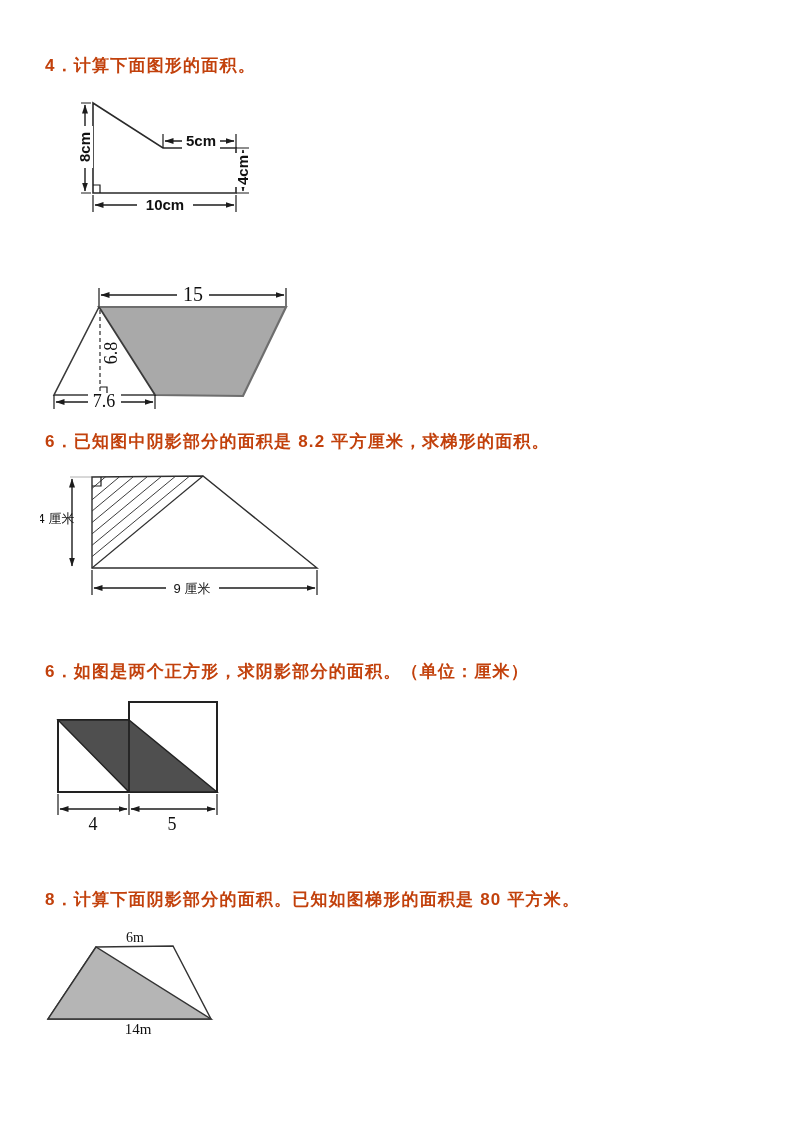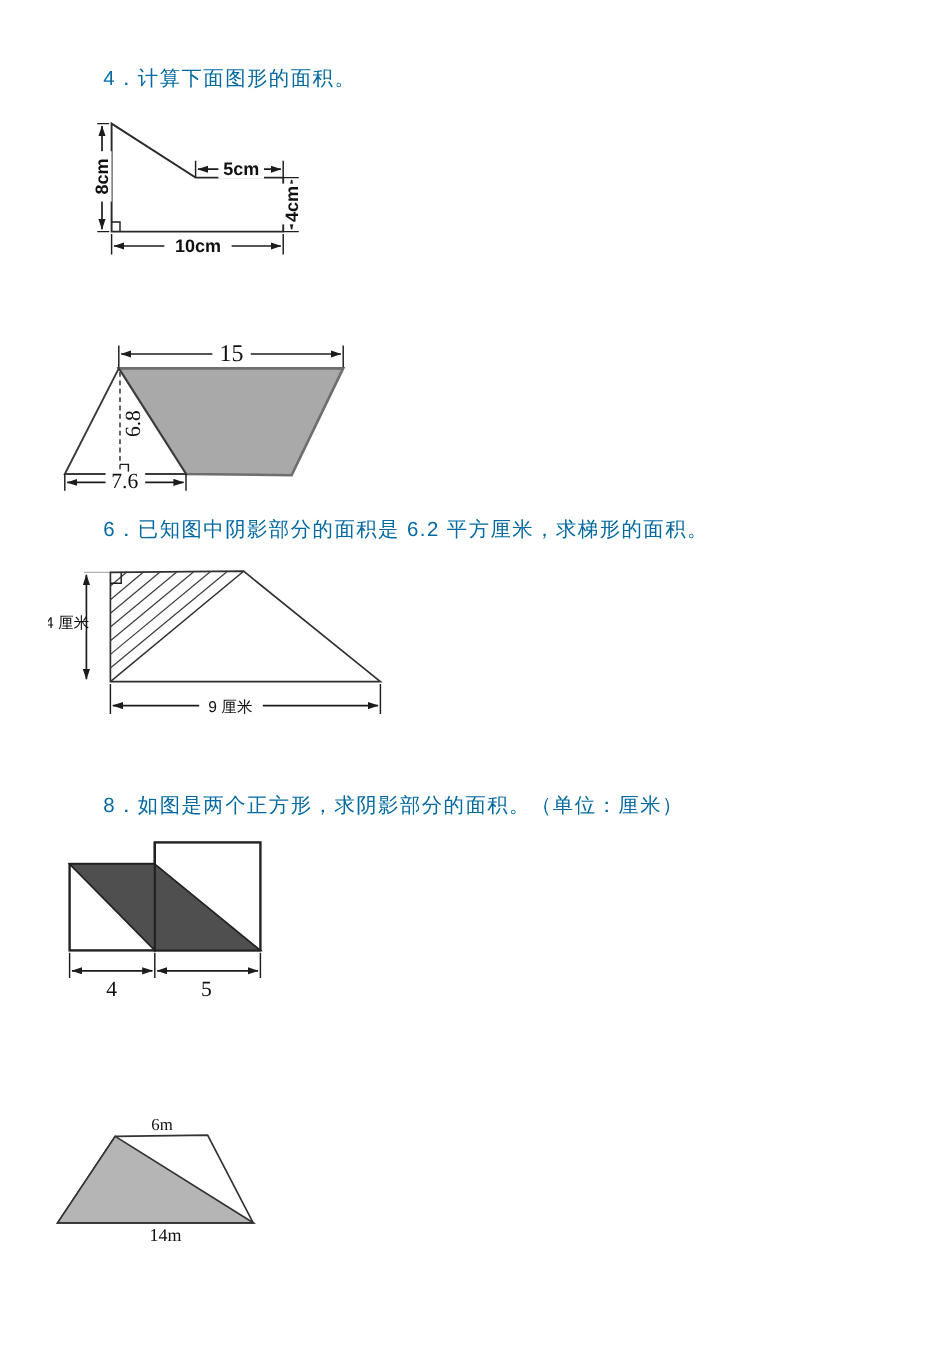--- a/index.html
+++ b/index.html
@@ -1,19 +1,19 @@
 <!DOCTYPE html>
 <html><head>
 <meta charset="utf-8">
 <style>
   html,body{margin:0;padding:0;background:#fff;}
   #page{position:relative;width:793px;height:1122px;background:#ffffff;overflow:hidden;
         font-family:"Liberation Sans",sans-serif;}
-  .q{position:absolute;left:45px;font-size:17px;font-weight:400;letter-spacing:1.2px;
-     color:#0369a1;white-space:nowrap;line-height:1.2;margin-left:41px;}
+  .q{position:absolute;left:45px;font-size:17px;font-weight:700;letter-spacing:1.2px;
+     color:#c2410c;white-space:nowrap;line-height:1.2;}
   .fig{position:absolute;}
   
   text{fill:#101010;}
   .t-sansb{font-family:"Liberation Sans",sans-serif;font-weight:bold;font-size:15px;}
   .t-serif20{font-family:"Liberation Serif",serif;font-size:20px;}
   .t-serif18{font-family:"Liberation Serif",serif;font-size:18px;}
   .t-serif15{font-family:"Liberation Serif",serif;font-size:15px;}
   .t-serif14{font-family:"Liberation Serif",serif;font-size:14px;}
   .t-sans13{font-family:"Liberation Sans",sans-serif;font-size:13px;}
   .shape{fill:none;stroke:#2a2a2a;stroke-width:1.6;}
@@ -78,21 +78,21 @@
     <line class="dim" x1="56" y1="15" x2="239" y2="15" marker-start="url(#a5)" marker-end="url(#a5)"></line>
     <rect class="labelbg" x="132" y="5" width="32" height="19"></rect>
     <text class="t-serif20" x="148" y="21" text-anchor="middle">15</text>
 
     <path class="tick" d="M9,115 V129 M110,115 V129"></path>
     <line class="dim" x1="11" y1="122" x2="108" y2="122" marker-start="url(#a5)" marker-end="url(#a5)"></line>
     <rect class="labelbg" x="43" y="113" width="33" height="17"></rect>
     <text class="t-serif18" x="59" y="127" text-anchor="middle">7.6</text>
   </svg>
 
-  <div class="q" style="top:432px;">6．已知图中阴影部分的面积是 6.2 平方厘米，求梯形的面积。</div>
+  <div class="q" style="top:432px;">6．已知图中阴影部分的面积是 8.2 平方厘米，求梯形的面积。</div>
 
   <svg class="fig" style="left:40px;top:465px;" width="290" height="140" viewBox="0 0 290 140">
     <defs>
       <marker id="a6" markerWidth="10" markerHeight="8" refX="8.5" refY="3" orient="auto-start-reverse" markerUnits="userSpaceOnUse">
         <path d="M0,0 L9,3 L0,6 Z" fill="#1c1c1c"></path>
       </marker>
     </defs>
     <line x1="30" y1="12" x2="52" y2="12" stroke="#b0b0b0" stroke-width="1"></line>
     <path d="M52,12 L163,11 L277,103 L52,103 Z" fill="#ffffff" stroke="#2f2f2f" stroke-width="1.4"></path>
     <line x1="163" y1="11" x2="52" y2="103" stroke="#2f2f2f" stroke-width="1.2"></line>
@@ -110,39 +110,40 @@
     <line class="dim" x1="32" y1="14" x2="32" y2="101" marker-start="url(#a6)" marker-end="url(#a6)"></line>
     <rect class="labelbg" x="0" y="46" width="31" height="15"></rect>
     <text class="t-sans13" x="16" y="58" text-anchor="middle">4 厘米</text>
 
     <path class="tick" d="M52,105 V130 M277,105 V130"></path>
     <line class="dim" x1="54" y1="123" x2="275" y2="123" marker-start="url(#a6)" marker-end="url(#a6)"></line>
     <rect class="labelbg" x="126" y="114" width="53" height="17"></rect>
     <text class="t-sans13" x="152" y="128" text-anchor="middle">9 厘米</text>
   </svg>
 
-  <div class="q" style="top:662px;">8．如图是两个正方形，求阴影部分的面积。（单位：厘米）</div>
+  <div class="q" style="top:662px;">6．如图是两个正方形，求阴影部分的面积。（单位：厘米）</div>
 
   <svg class="fig" style="left:50px;top:695px;" width="180" height="140" viewBox="0 0 180 140">
     <defs>
       <marker id="a7" markerWidth="10" markerHeight="8" refX="8.5" refY="3" orient="auto-start-reverse" markerUnits="userSpaceOnUse">
         <path d="M0,0 L9,3 L0,6 Z" fill="#1c1c1c"></path>
       </marker>
     </defs>
     <rect x="79" y="7" width="88" height="90" fill="#ffffff" stroke="#222222" stroke-width="2"></rect>
     <rect x="8" y="25" width="71" height="72" fill="#ffffff" stroke="#222222" stroke-width="2"></rect>
     <path d="M8,25 L79,25 L167,97 L79,97 Z" stroke="#222222" stroke-width="1.4" fill="#4f4f4f"></path>
     <line x1="79" y1="7" x2="79" y2="97" stroke="#222222" stroke-width="1.8"></line>
     <path class="tick" d="M8,99 V120 M79,99 V120 M167,99 V120"></path>
     <line class="dim" x1="10" y1="114" x2="77" y2="114" marker-start="url(#a7)" marker-end="url(#a7)"></line>
     <line class="dim" x1="81" y1="114" x2="165" y2="114" marker-start="url(#a7)" marker-end="url(#a7)"></line>
     <text class="t-serif18" x="43" y="135" text-anchor="middle">4</text>
     <text class="t-serif18" x="122" y="135" text-anchor="middle">5</text>
   </svg>
 
+  <div class="q" style="top:890px;">8．计算下面阴影部分的面积。已知如图梯形的面积是 80 平方米。</div>
 
   <svg class="fig" style="left:40px;top:930px;" width="205" height="115" viewBox="0 0 205 115">
     <path d="M56,17 L133,16 L171,89 L8,89 Z" fill="#ffffff" stroke="#333333" stroke-width="1.4"></path>
     <path d="M56,17 L8,89 L171,89 Z" stroke="#333333" stroke-width="1.4" fill="#b5b5b5"></path>
     <text class="t-serif14" x="95" y="12" text-anchor="middle">6m</text>
     <text class="t-serif15" x="98" y="104" text-anchor="middle">14m</text>
   </svg>
 
 </div>
 

